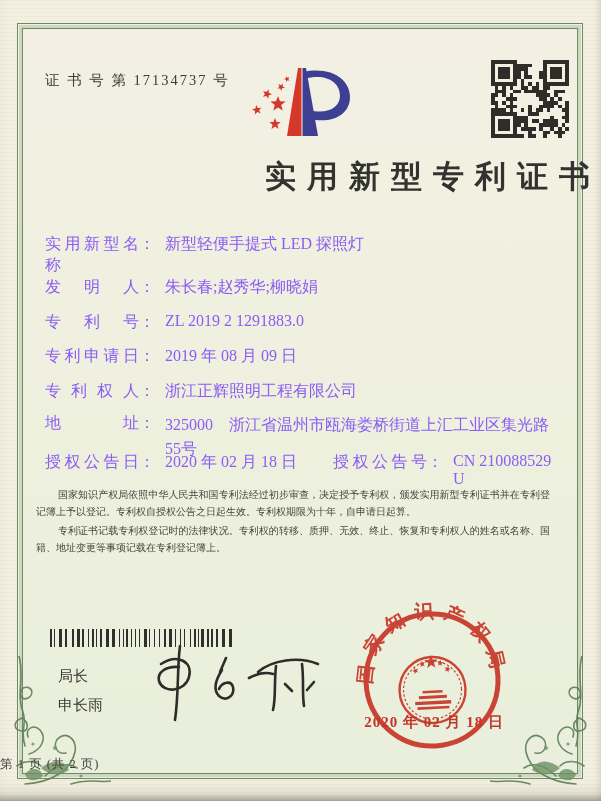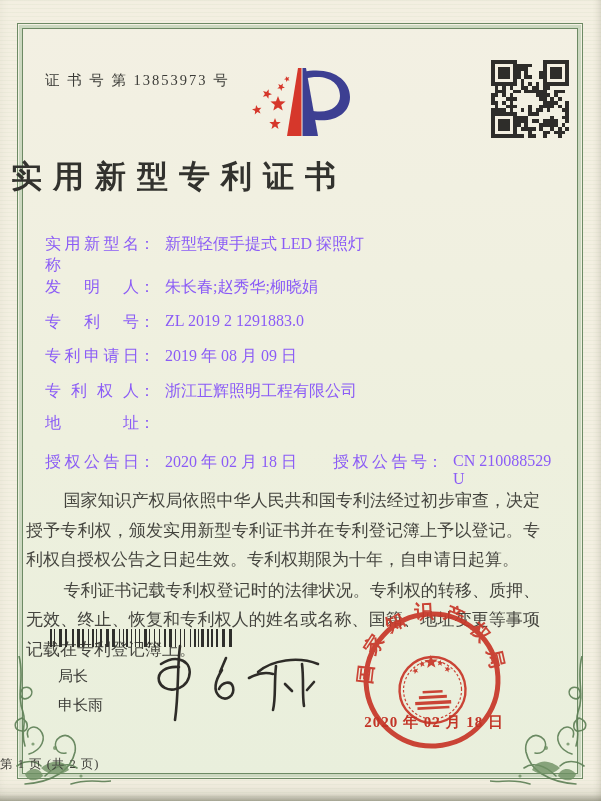--- a/index.html
+++ b/index.html
@@ -17,31 +17,31 @@
   .frame{
     position:absolute;left:17px;top:23px;width:566px;height:756px;
     border:1px solid #6d8a64;
     background:linear-gradient(180deg,#f3f0e3 0%,#eef0de 55%,#e9efdc 100%);
     box-sizing:border-box;
   }
   .frame::before{content:"";position:absolute;inset:1px;border:3px solid #ccd8c0;pointer-events:none;}
   .frame::after{content:"";position:absolute;inset:4px;border:1px solid #6d8a64;pointer-events:none;}
   .abs{position:absolute;}
   .cert-number{left:45px;top:71px;font-size:14.5px;letter-spacing:2px;color:#3b3b37;}
-  .title{left:0;right:0;top:156px;text-align:left;font-size:31px;font-weight:700;
+  .title{left:0;right:0;top:156px;text-align:right;font-size:31px;font-weight:700;
          letter-spacing:11px;padding-left:11px;color:#32322e;}
   .frow{position:absolute;left:45px;width:512px;display:flex;font-size:16px;color:#8b5cf6;}
   .flabel{width:94px;flex:none;text-align:justify;text-align-last:justify;}
   .fcolon{flex:none;margin:0 10px 0 0;}
   .fvalue{flex:1;}
   .row-name{top:234px}.row-inventor{top:277px}.row-patno{top:312px}
   .row-filing{top:346px}.row-patentee{top:381px}.row-address{top:413px}.row-grant{top:452px}
   .row-address .fvalue{max-width:402px;line-height:1.5;}
   .row-grant .fvalue-left{flex:none;width:168px;}
-  .body-text{left:26px;top:486px;width:514px;font-size:17px;line-height:1.74;
+  .body-text{left:36px;top:486px;width:514px;font-size:10px;line-height:1.74;
              color:#45453f;text-align:justify;}
   .body-text p{margin:0 0 1px;text-indent:2.2em;}
   .director{left:58px;top:662px;font-size:15px;color:#3a3a35;line-height:1.95;}
   .signature-svg{left:146px;top:636px;width:195px;height:98px;}
   .seal{left:350px;top:598px;width:164px;height:164px;opacity:.93;transform:rotate(-3deg);}
   .seal-date{left:352px;top:713px;width:164px;text-align:center;color:#c23527;
              font-size:15px;letter-spacing:1px;font-weight:600;}
   .footer{left:0;right:0;top:756px;text-align:left;font-size:12.5px;letter-spacing:1px;color:#3f3f3a;}
   .barcode{left:50px;top:629px;width:182px;height:18px;}
   .qr{left:491px;top:60px;width:78px;height:78px;}
@@ -88,21 +88,21 @@
   </g>
   <g fill="#6f9164" opacity=".8">
     <path d="M30 112 C42 102 54 104 58 114 C50 120 38 120 30 112 Z"></path>
     <path d="M14 118 C20 110 30 112 32 120 C26 126 16 126 14 118 Z"></path>
     <circle cx="44" cy="92" r="2"></circle>
       <circle cx="22" cy="88" r="1.6"></circle>
       <circle cx="70" cy="120" r="1.6"></circle>
   </g>
 </svg>
 
-<div class="abs cert-number">证 书 号 第 13853973 号</div>
+<div class="abs cert-number">证 书 号 第 17134737 号</div>
 
 <svg class="abs logo" viewBox="0 0 118 110">
   <polygon points="52,26 55.5,26 55.5,94 41,94" fill="#d6372b"></polygon>
   <polygon points="56.5,26 60,26 72,94 56.5,94" fill="#3d3f92"></polygon>
   <path d="M57 30 C86 24 104 38 104 55 C104 73 86 82 64 77 L63 68 C82 73 94 65 94 54 C94 40 80 31 58 37 Z" fill="#3d3f92"></path>
   <g id="logo-stars" fill="#d6372b">
       <polygon points="32.0,54.0 34.0,59.3 39.6,59.5 35.2,63.0 36.7,68.5 32.0,65.4 27.3,68.5 28.8,63.0 24.4,59.5 30.0,59.3"></polygon>
       <polygon points="22.7,47.3 22.7,50.8 26.0,52.2 22.7,53.3 22.4,56.8 20.3,54.0 16.9,54.8 18.9,51.9 17.1,48.9 20.4,50.0"></polygon>
       <polygon points="10.1,63.1 11.9,66.1 15.4,65.7 13.1,68.3 14.6,71.5 11.4,70.1 8.8,72.5 9.1,69.0 6.0,67.3 9.5,66.5"></polygon>
       <polygon points="29.0,76.0 30.5,80.0 34.7,80.1 31.4,82.8 32.5,86.9 29.0,84.5 25.5,86.9 26.6,82.8 23.3,80.1 27.5,80.0"></polygon>
@@ -286,20 +286,21 @@
     <span class="fvalue">2019 年 08 月 09 日</span>
 </div>
 <div class="frow row-patentee">
   <span class="flabel">专利权人</span>
     <span class="fcolon">：</span>
     <span class="fvalue">浙江正辉照明工程有限公司</span>
 </div>
 <div class="frow row-address">
   <span class="flabel">地址</span>
     <span class="fcolon">：</span>
+    <span class="fvalue">325000　浙江省温州市瓯海娄桥街道上汇工业区集光路55号</span>
 </div>
 <div class="frow row-grant">
   <span class="flabel">授权公告日</span>
     <span class="fcolon">：</span>
     <span class="fvalue fvalue-left">2020 年 02 月 18 日</span>
   <span class="flabel">授权公告号</span>
     <span class="fcolon">：</span>
     <span class="fvalue">CN 210088529 U</span>
 </div>
 

